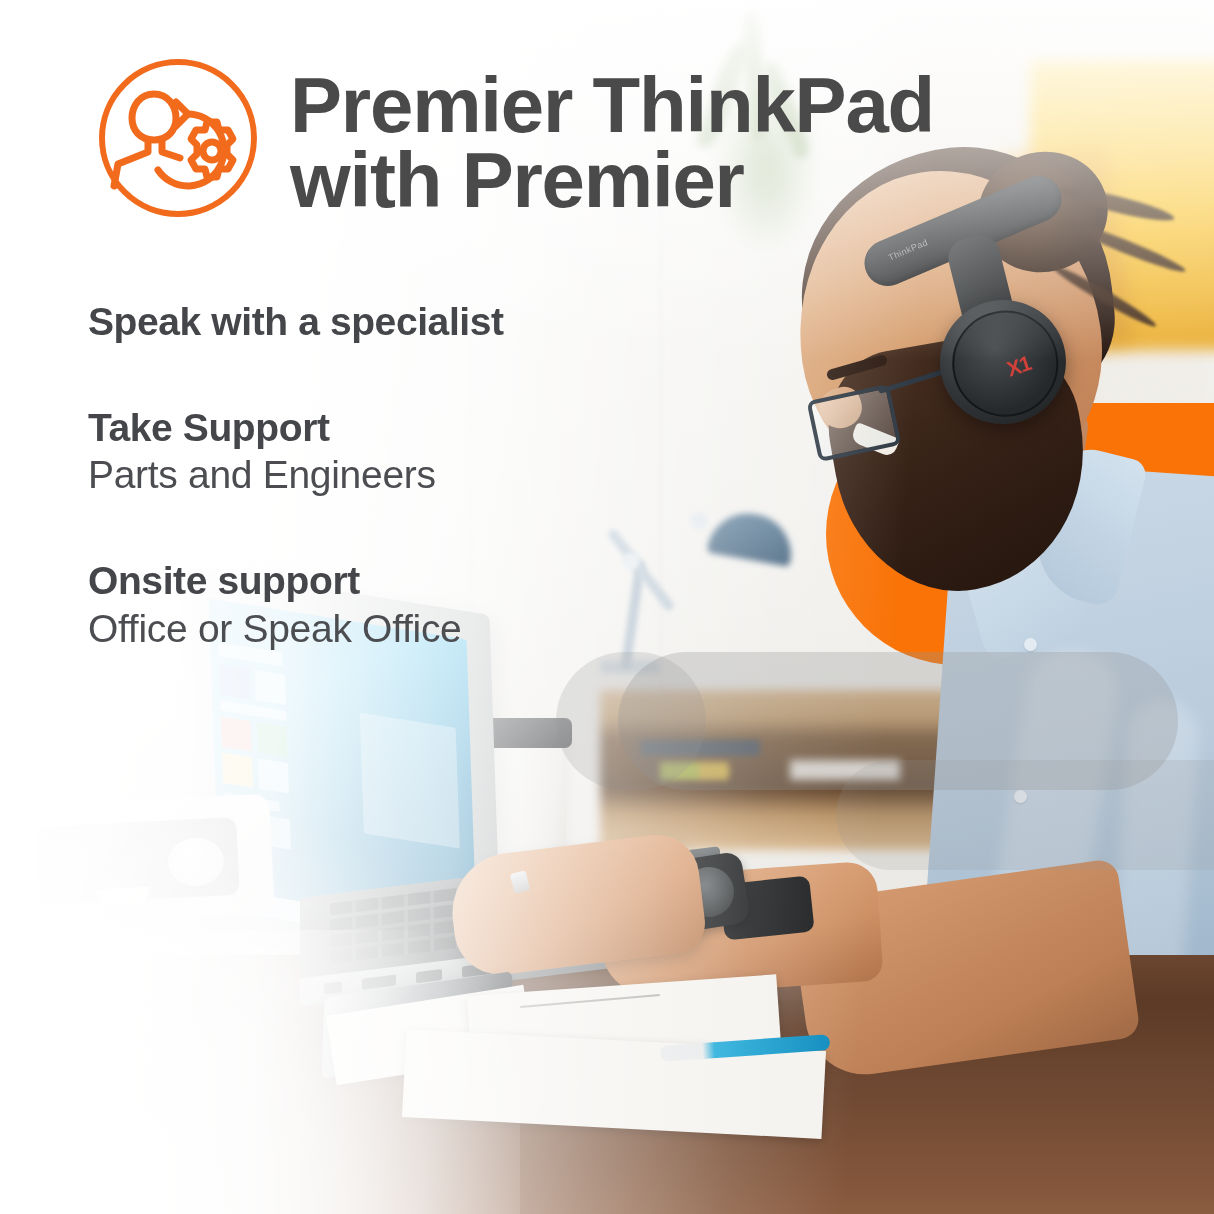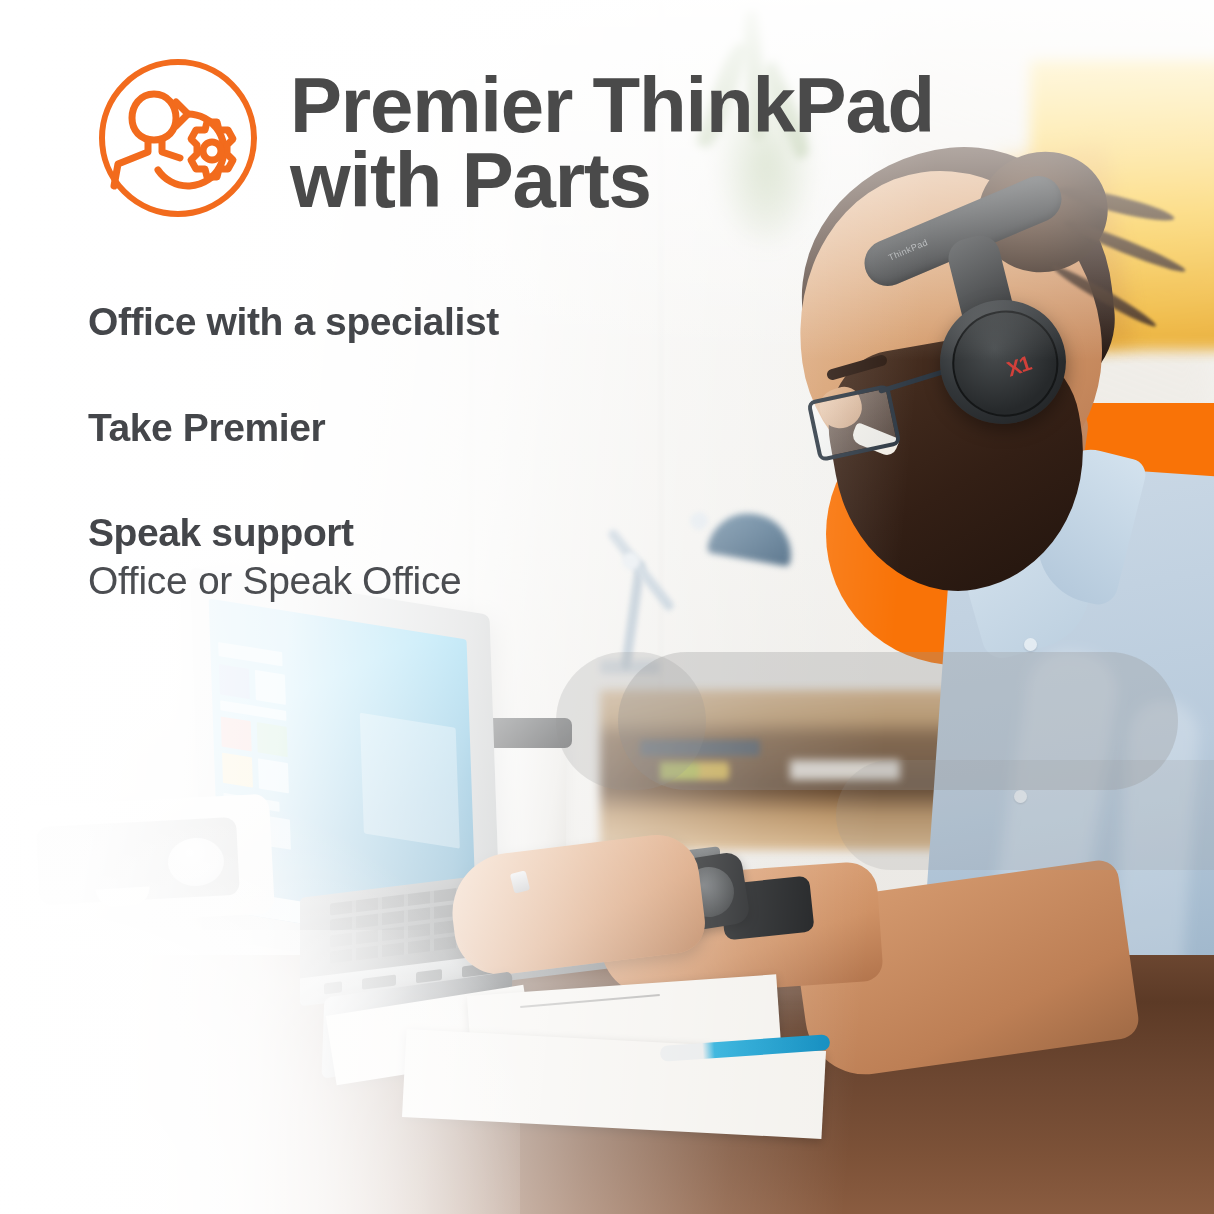--- a/index.html
+++ b/index.html
@@ -543,34 +543,35 @@
 
           <g fill="none" stroke="#F26B1D" stroke-width="7" stroke-linejoin="round">
             <path d="M104 78 l9 0 2 -8 10 0 2 8 9 0 5 9 -6 6 0 9 6 6 -5 9 -9 0 -2 8 -10 0 -2 -8 -9 0 -5 -9 6 -6 0 -9 -6 -6 z"></path>
           </g>
           <circle cx="120" cy="99" r="9" fill="none" stroke="#F26B1D" stroke-width="7"></circle>
         </svg>
       </div>
 
       <h1 class="title">
         <span class="l1">Premier ThinkPad</span>
-        <span class="l2">with Parts</span>
+        <span class="l2">with Premier</span>
       </h1>
     </div>
 
     <div class="features">
 
       <div class="feature">
-        <div class="f-title">Office with a specialist</div>
+        <div class="f-title">Speak with a specialist</div>
       </div>
 
       <div class="feature">
-        <div class="f-title">Take Premier</div>
+        <div class="f-title">Take Support</div>
+        <div class="f-sub">Parts and Engineers</div>
       </div>
 
       <div class="feature">
-        <div class="f-title">Speak support</div>
+        <div class="f-title">Onsite support</div>
         <div class="f-sub">Office or Speak Office</div>
       </div>
 
     </div>
   </div>
 </div>
 
 </body></html>

